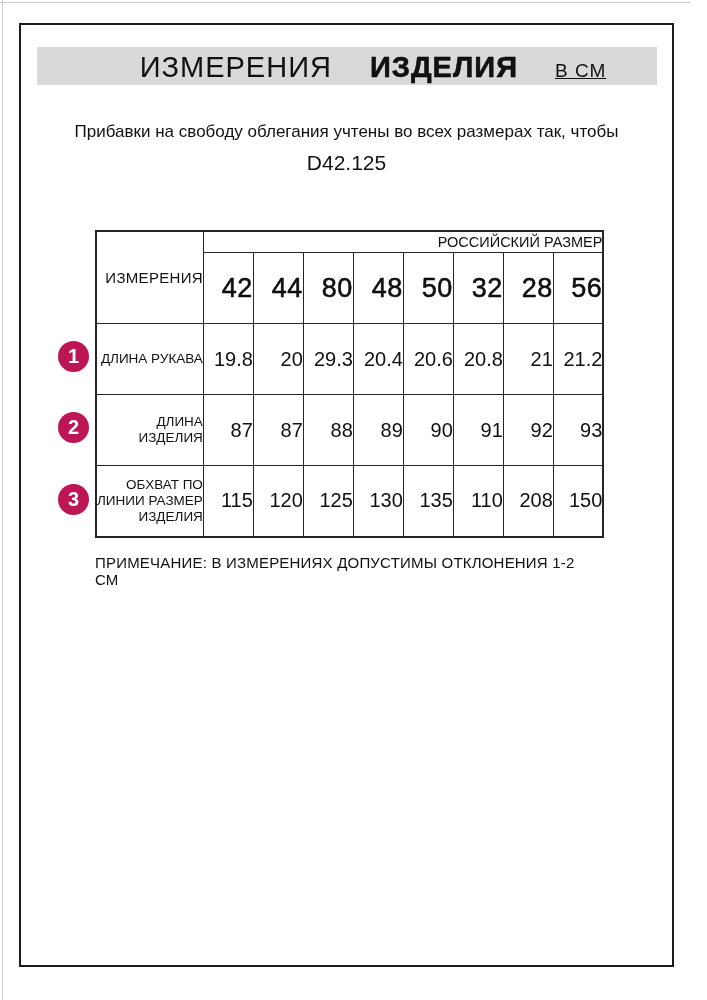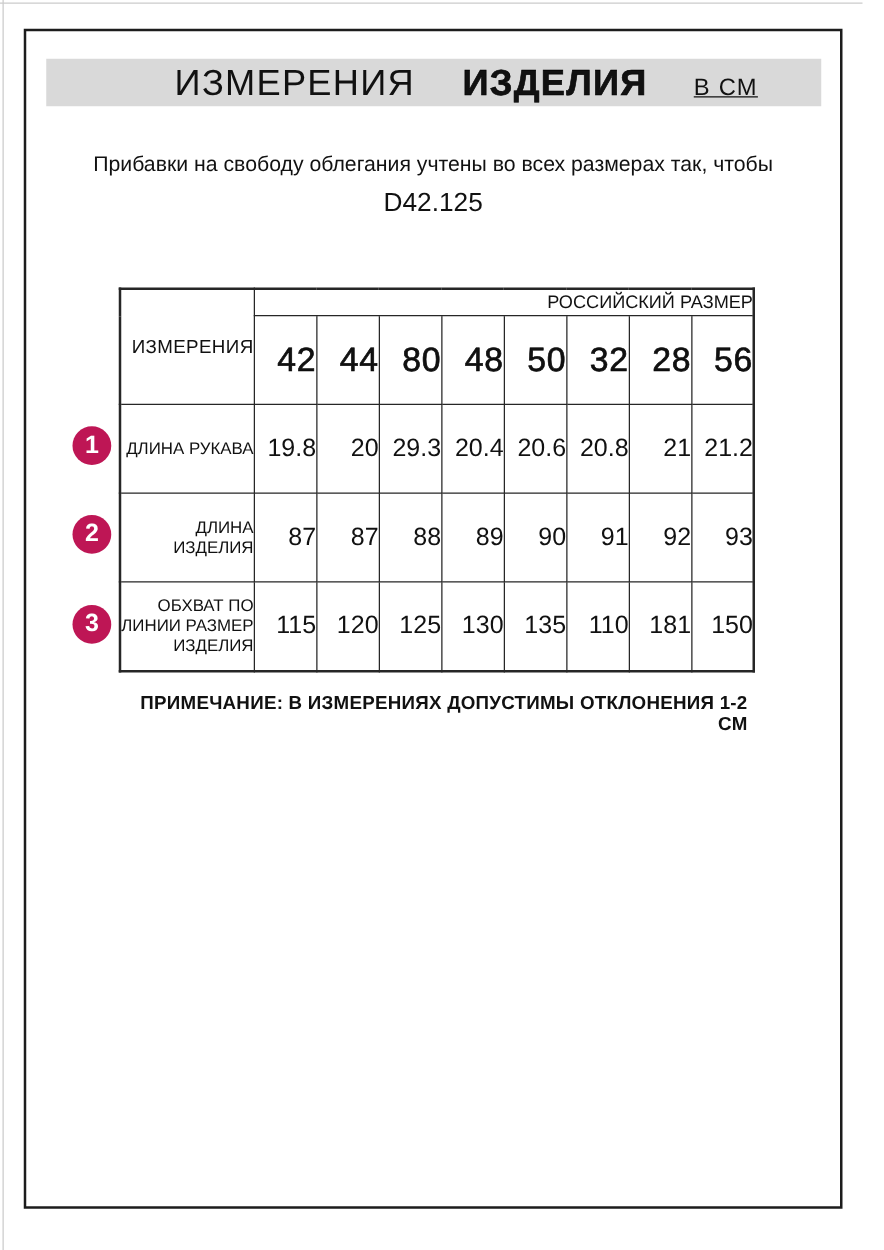--- a/index.html
+++ b/index.html
@@ -84,21 +84,21 @@
     background: #be1655; color: #ffffff;
     font-size: 20px; font-weight: 700;
     line-height: 31px; text-align: center;
   }
   .badge-0 { top: 341px; }
   .badge-1 { top: 412px; }
   .badge-2 { top: 484px; }
 
   .note {
     position: absolute; left: 95px; top: 554px; width: 503px;
-    text-align: right; font-size: 15px; font-weight: 700; letter-spacing: 0.2px;
+    text-align: left; font-size: 15px; font-weight: 400; letter-spacing: 0.2px;
   }
 </style>
 </head>
 <body>
 
 <div class="scan-edge-top"></div>
 <div class="scan-edge-left"></div>
 
 <div class="page-border"></div>
 
@@ -177,21 +177,21 @@
           <div>ОБХВАТ ПО</div>
           <div>ЛИНИИ РАЗМЕР</div>
           <div>ИЗДЕЛИЯ</div>
         </th>
         <td class="value-cell">115</td>
         <td class="value-cell">120</td>
         <td class="value-cell">125</td>
         <td class="value-cell">130</td>
         <td class="value-cell">135</td>
         <td class="value-cell">110</td>
-        <td class="value-cell">181</td>
+        <td class="value-cell">208</td>
         <td class="value-cell">150</td>
       </tr>
     </tbody>
 </table>
 
 <div>
     <div class="badge badge-0" style="background: rgb(190, 22, 85);">1</div>
     <div class="badge badge-1" style="background: rgb(190, 22, 85);">2</div>
     <div class="badge badge-2" style="background: rgb(190, 22, 85);">3</div>
   </div>

